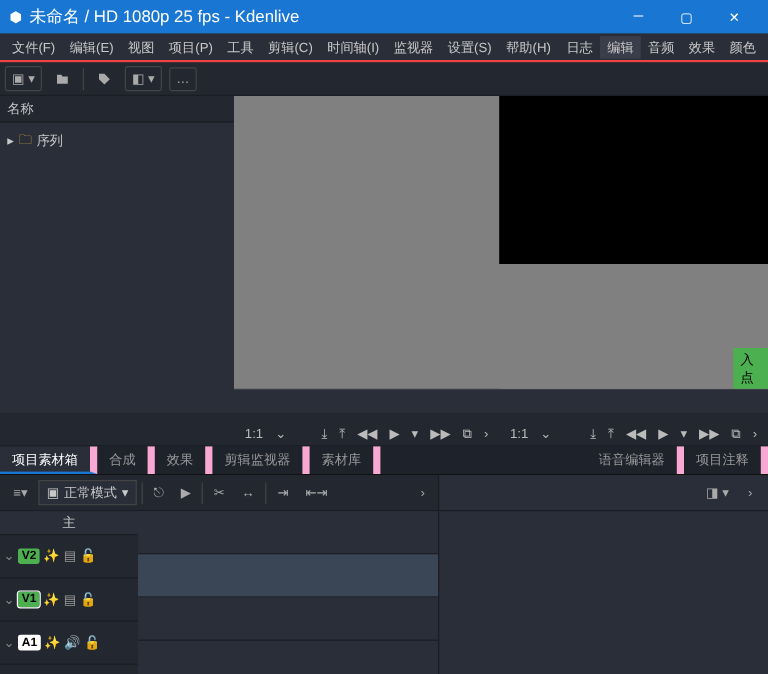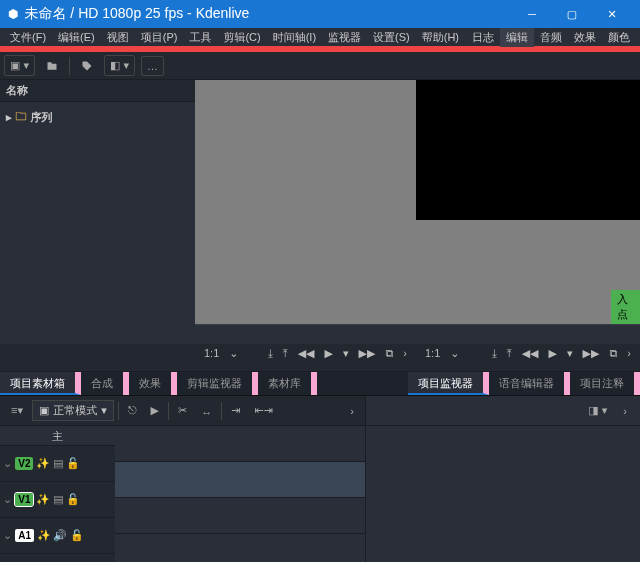--- a/index.html
+++ b/index.html
@@ -1,44 +1,44 @@
 <!DOCTYPE html>
 <html><head>
 <meta charset="utf-8">
 <style>
 * { margin: 0; padding: 0; box-sizing: border-box; font-family: "Microsoft YaHei", sans-serif; font-size: 11px; }
 body { width: 640px; height: 562px; background: #2a2e39; color: #c8c8c8; overflow: hidden; }
 .titlebar { height: 28px; background: #1976d2; color: #fff; display: flex; align-items: center; padding: 0 8px; }
 .titlebar .icon { margin-right: 6px; font-size: 12px; }
 .titlebar .title { flex: 1; font-size: 14px; }
 .titlebar .winbtn { width: 40px; height: 28px; display: flex; align-items: center; justify-content: center; cursor: pointer; }
-.menubar { height: 24px; background: #2a2e39; display: flex; align-items: center; padding: 0 4px; border-bottom: 6px solid #ef4444; }
+.menubar { height: 24px; background: #2a2e39; display: flex; align-items: center; padding: 0 4px; border-bottom: 2px solid #ef4444; }
 .menubar .m { padding: 0 6px; cursor: pointer; }
 .menubar .spacer { flex: 1; }
 .menubar .rtab { padding: 2px 6px; cursor: pointer; }
 .menubar .rtab.active { background: #3a3e4a; }
 .toolbar { height: 28px; background: #232730; display: flex; align-items: center; padding: 0 4px; gap: 6px; border-bottom: 1px solid #1a1d24; }
 .tbtn { padding: 3px 5px; cursor: pointer; display: inline-flex; align-items: center; color: #aaa; }
 .tbtn.box { border: 1px solid #444; border-radius: 2px; }
 .sep { width: 1px; height: 18px; background: #444; }
 .main1 { display: flex; height: 244px; }
-.leftpane { width: 195px; background: #2a2e39; display: flex; flex-direction: column; font-weight: bold; }
+.leftpane { width: 195px; background: #2a2e39; display: flex; flex-direction: column; }
 .col-hdr { background: #232730; padding: 3px 6px; border-bottom: 1px solid #1a1d24; }
 .tree { flex: 1; padding: 4px; }
 .tree-item { display: flex; align-items: center; gap: 4px; padding: 2px; cursor: pointer; }
 .fold { color: #d4a84b; }
 .monitors { flex: 1; background: #808080; display: flex; position: relative; }
 .mon-left { flex: 1; position: relative; }
 .mon-right { width: 224px; background: #808080; position: relative; }
 .black-vp { position: absolute; top: 0; right: 0; width: 224px; height: 140px; background: #000; }
 .in-pt { position: absolute; bottom: 0; left: 416px; background: #4caf50; color: #000; padding: 2px 6px; font-size: 11px; }
 .ruler-strip { height: 20px; background: #2a2e39; display: flex; }
 .ruler-strip .half { flex: 1; border-top: 1px solid #3a3e4a; }
 .transport-row { height: 28px; background: #232730; display: flex; border-bottom: 1px solid #1a1d24; }
-.transport-row .half { flex: 1; display: flex; align-items: flex-start; gap: 4px; padding: 0 6px; }
+.transport-row .half { flex: 1; display: flex; align-items: flex-end; gap: 4px; padding: 0 6px; }
 .ctrl-btn { padding: 3px; cursor: pointer; color: #bbb; display: inline-flex; }
 .tab-row { height: 24px; background: #1e222b; display: flex; border-bottom: 1px solid #111; }
 .tab { padding: 4px 10px; cursor: pointer; color: #999; border-right: 6px solid #f9a8d4; }
 .tab.active { background: #2a2e39; color: #fff; border-bottom: 2px solid #1976d2; }
 .tl-toolbar { height: 30px; background: #232730; display: flex; align-items: center; gap: 4px; padding: 0 6px; border-bottom: 1px solid #1a1d24; }
 .combo { background: #2a2e39; border: 1px solid #444; padding: 2px 6px; display: inline-flex; align-items: center; gap: 4px; cursor: pointer; }
 .timeline-area { display: flex; height: 164px; background: #2a2e39; }
 .track-headers { width: 115px; background: #232730; }
 .master-hdr { height: 20px; background: #2a2e39; text-align: center; line-height: 20px; border-bottom: 1px solid #1a1d24; }
 .track-hdr { height: 36px; display: flex; align-items: center; gap: 3px; padding: 0 3px; border-bottom: 1px solid #1a1d24; }
@@ -167,21 +167,20 @@
 <div class="tab-row">
   <div style="display:flex;width:365px">
     <span class="tab active">项目素材箱</span>
     <span class="tab">合成</span>
     <span class="tab">效果</span>
     <span class="tab">剪辑监视器</span>
     <span class="tab">素材库</span>
   </div>
   <div style="flex:1"></div>
   <div style="display:flex">
-    <span class="tab active">项目监视器</span>
     <span class="tab">语音编辑器</span>
     <span class="tab">项目注释</span>
   </div>
 </div>
 
 <div class="mid-row">
   <div class="mid-left">
     <div class="tl-toolbar">
       <span class="tbtn">≡▾</span>
       <span class="combo">▣ <span>正常模式</span> ▾</span>

